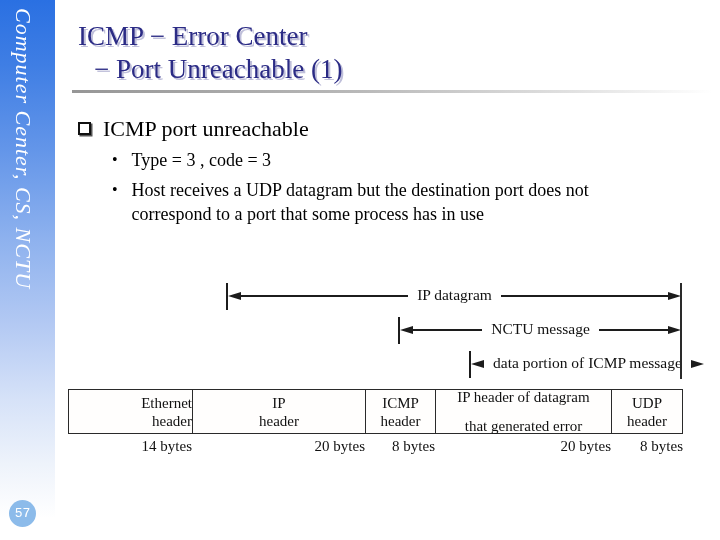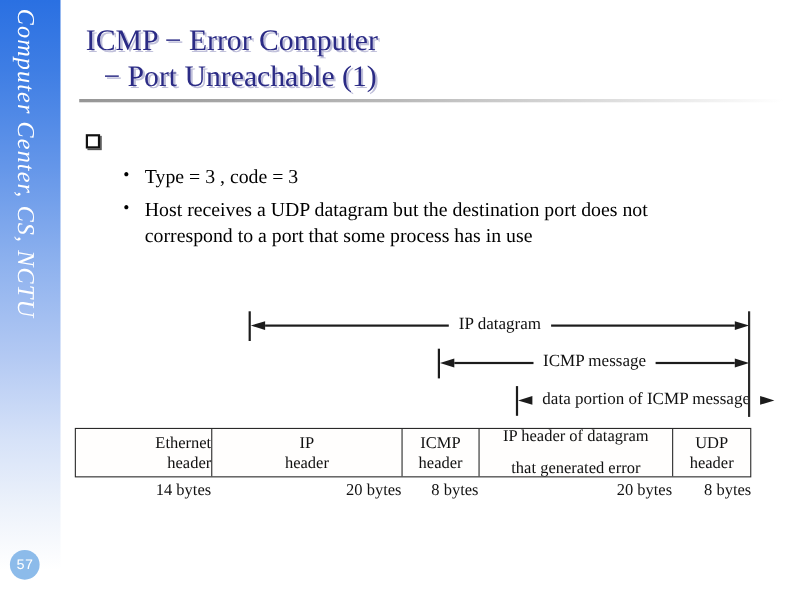--- a/index.html
+++ b/index.html
@@ -120,27 +120,28 @@
 <body>
 
 <div class="slide">
 
   <div class="sidebar">
     <div class="sidebar-text">Computer Center, CS, NCTU</div>
   </div>
   <div class="page-badge">57</div>
 
   <div class="title-block">
-    <div class="title-line1">ICMP − Error Computer</div>
+    <div class="title-line1">ICMP − Error Center</div>
     <div class="title-line2">− Port Unreachable (1)</div>
   </div>
   <div class="title-rule"></div>
 
   <div class="bullet-main">
     <span class="square-bullet"></span>
+    <span>ICMP port unreachable</span>
   </div>
 
   <div class="bullet-sub bullet-sub-1">
     <span class="dot">•</span>
     <span class="sub-text">Type = 3 , code = 3</span>
   </div>
 
   <div class="bullet-sub bullet-sub-2">
     <span class="dot">•</span>
     <span class="sub-text">Host receives a UDP datagram but the destination port does not correspond to a port that some process has in use</span>
@@ -154,21 +155,21 @@
       <span class="shaft"></span>
       <span class="arrow-label">IP datagram</span>
       <span class="shaft"></span>
       <span class="head-right"></span>
     </div>
 
     <div class="arrow arrow-2">
       <span class="tick"></span>
       <span class="head-left"></span>
       <span class="shaft"></span>
-      <span class="arrow-label">ICMP message</span>
+      <span class="arrow-label">NCTU message</span>
       <span class="shaft"></span>
       <span class="head-right"></span>
     </div>
 
     <div class="arrow arrow-3">
       <span class="tick"></span>
       <span class="head-left"></span>
       <span class="shaft"></span>
       <span class="arrow-label">data portion of ICMP message</span>
       <span class="shaft"></span>

